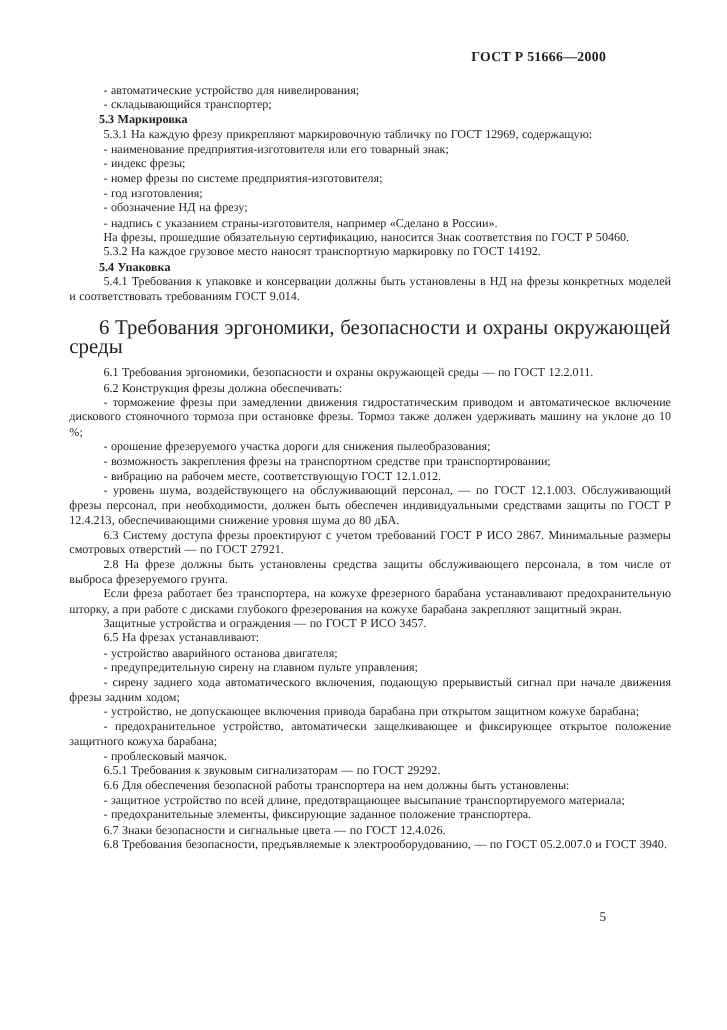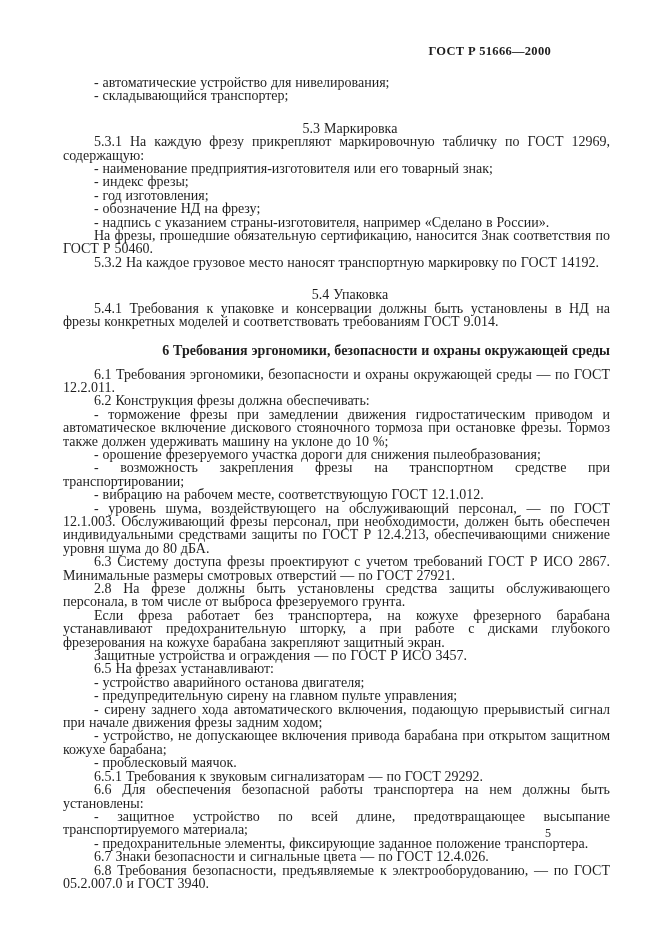--- a/index.html
+++ b/index.html
@@ -28,38 +28,37 @@
     white-space: nowrap;
   }
   .content {
     position: absolute;
     top: 76px;
     left: 63px;
     width: 547px;
   }
   .blk {
     margin: 0;
-    font-size: 14px;
+    font-size: 11px;
     line-height: 13.4px;
     text-align: justify;
     text-indent: 31px;
     word-spacing: 0.4px;
   }
   .blk.bold {
-    font-weight: normal;
-    text-align: center;
+    font-weight: bold;
+    text-align: left;
     text-indent: 27px;
-    margin-top: 19px;
   }
   .blk.section {
-    font-weight: bold;
-    font-size: 14px;
+    font-weight: normal;
+    font-size: 19px;
     line-height: 17px;
     margin: 13px 0 9px 0;
-    text-align: right;
+    text-align: left;
     text-indent: 27px;
   }
   .page-number {
     position: absolute;
     top: 826px;
     right: 60px;
     font-size: 12px;
   }
 </style>
 </head>
@@ -68,20 +67,21 @@
 <div class="sheet">
   <div class="doc-code">ГОСТ Р 51666—2000</div>
 
   <div class="content">
       <p class="blk item">- автоматические устройство для нивелирования;</p>
       <p class="blk item">- складывающийся транспортер;</p>
       <p class="blk bold">5.3 Маркировка</p>
       <p class="blk para">5.3.1 На каждую фрезу прикрепляют маркировочную табличку по ГОСТ 12969, содержащую:</p>
       <p class="blk item">- наименование предприятия-изготовителя или его товарный знак;</p>
       <p class="blk item">- индекс фрезы;</p>
+      <p class="blk item">- номер фрезы по системе предприятия-изготовителя;</p>
       <p class="blk item">- год изготовления;</p>
       <p class="blk item">- обозначение НД на фрезу;</p>
       <p class="blk item">- надпись с указанием страны-изготовителя, например «Сделано в России».</p>
       <p class="blk para">На фрезы, прошедшие обязательную сертификацию, наносится Знак соответствия по ГОСТ Р 50460.</p>
       <p class="blk para">5.3.2 На каждое грузовое место наносят транспортную маркировку по ГОСТ 14192.</p>
       <p class="blk bold">5.4 Упаковка</p>
       <p class="blk para">5.4.1 Требования к упаковке и консервации должны быть установлены в НД на фрезы конкретных моделей и соответствовать требованиям ГОСТ 9.014.</p>
       <p class="blk section">6 Требования эргономики, безопасности и охраны окружающей среды</p>
       <p class="blk para">6.1 Требования эргономики, безопасности и охраны окружающей среды — по ГОСТ 12.2.011.</p>
       <p class="blk para">6.2 Конструкция фрезы должна обеспечивать:</p>
@@ -92,20 +92,21 @@
       <p class="blk item">- уровень шума, воздействующего на обслуживающий персонал, — по ГОСТ 12.1.003. Обслуживающий фрезы персонал, при необходимости, должен быть обеспечен индивидуальными средствами защиты по ГОСТ Р 12.4.213, обеспечивающими снижение уровня шума до 80 дБА.</p>
       <p class="blk para">6.3 Систему доступа фрезы проектируют с учетом требований ГОСТ Р ИСО 2867. Минимальные размеры смотровых отверстий — по ГОСТ 27921.</p>
       <p class="blk para">2.8 На фрезе должны быть установлены средства защиты обслуживающего персонала, в том числе от выброса фрезеруемого грунта.</p>
       <p class="blk para">Если фреза работает без транспортера, на кожухе фрезерного барабана устанавливают предохранительную шторку, а при работе с дисками глубокого фрезерования на кожухе барабана закрепляют защитный экран.</p>
       <p class="blk para">Защитные устройства и ограждения — по ГОСТ Р ИСО 3457.</p>
       <p class="blk para">6.5 На фрезах устанавливают:</p>
       <p class="blk item">- устройство аварийного останова двигателя;</p>
       <p class="blk item">- предупредительную сирену на главном пульте управления;</p>
       <p class="blk item">- сирену заднего хода автоматического включения, подающую прерывистый сигнал при начале движения фрезы задним ходом;</p>
       <p class="blk item">- устройство, не допускающее включения привода барабана при открытом защитном кожухе барабана;</p>
+      <p class="blk item">- предохранительное устройство, автоматически защелкивающее и фиксирующее открытое положение защитного кожуха барабана;</p>
       <p class="blk item">- проблесковый маячок.</p>
       <p class="blk para">6.5.1 Требования к звуковым сигнализаторам — по ГОСТ 29292.</p>
       <p class="blk para">6.6 Для обеспечения безопасной работы транспортера на нем должны быть установлены:</p>
       <p class="blk item">- защитное устройство по всей длине, предотвращающее высыпание транспортируемого материала;</p>
       <p class="blk item">- предохранительные элементы, фиксирующие заданное положение транспортера.</p>
       <p class="blk para">6.7 Знаки безопасности и сигнальные цвета — по ГОСТ 12.4.026.</p>
       <p class="blk para">6.8 Требования безопасности, предъявляемые к электрооборудованию, — по ГОСТ 05.2.007.0 и ГОСТ 3940.</p>
     </div>
 
   <div class="page-number">5</div>

